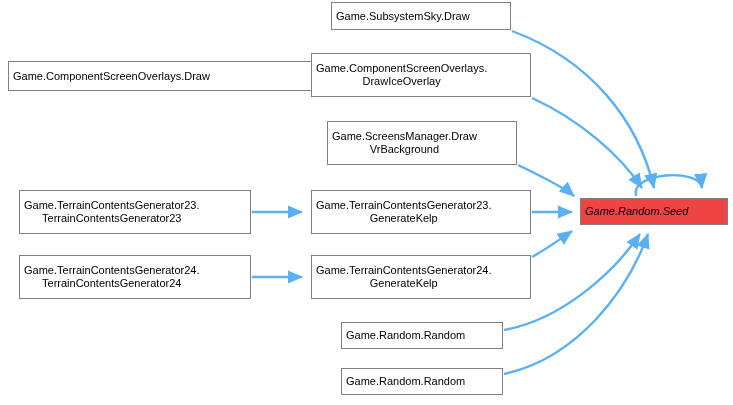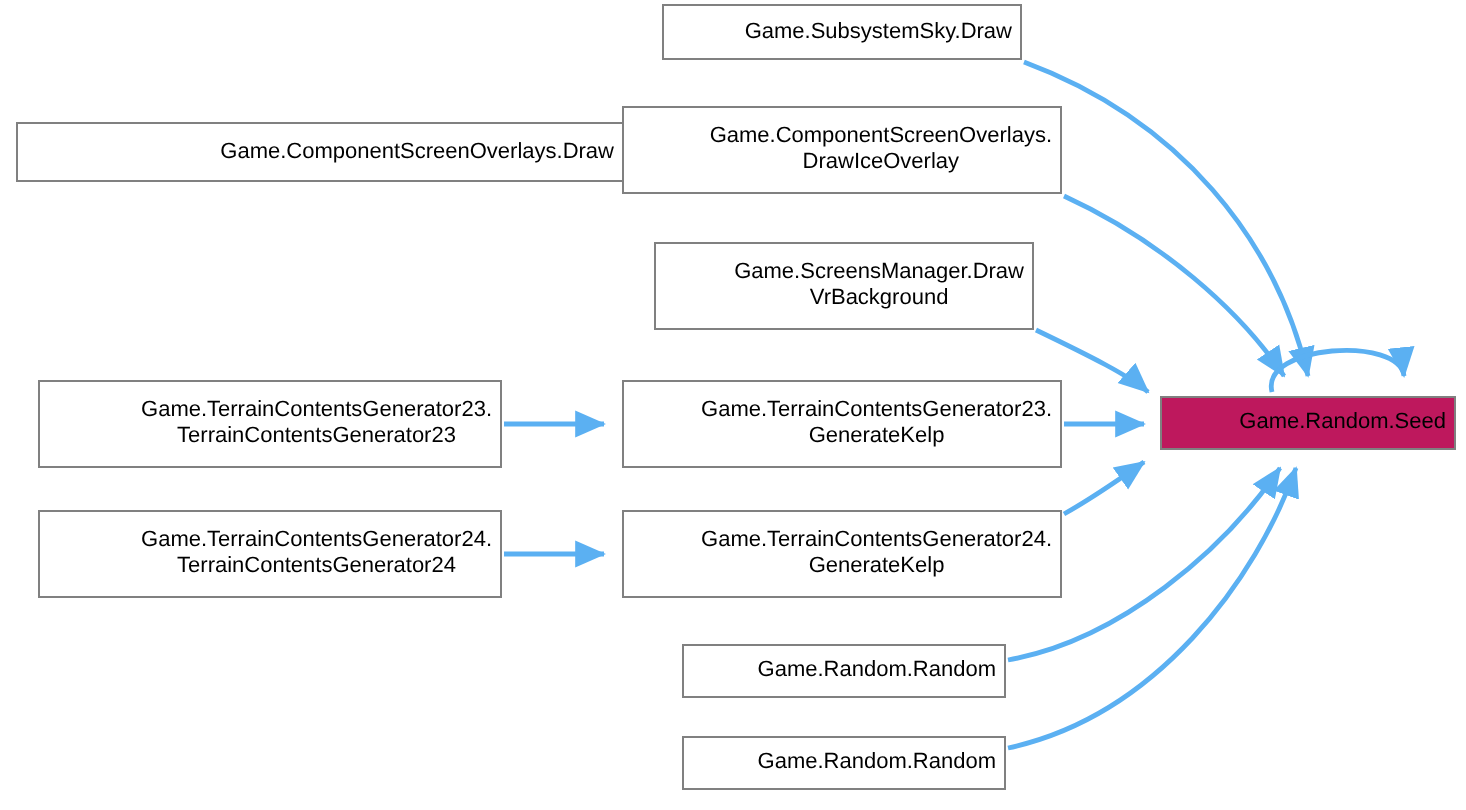--- a/index.html
+++ b/index.html
@@ -21,34 +21,35 @@
     top: 0;
     width: 733px;
     height: 405px;
     pointer-events: none;
   }
   .node {
     position: absolute;
     box-sizing: border-box;
     display: flex;
     align-items: center;
-    justify-content: flex-end;
+    justify-content: flex-start;
     text-align: center;
     background: #ffffff;
     border: 1px solid #808080;
     color: #000000;
     font-size: 11px;
     line-height: 13px;
     letter-spacing: 0px;
     padding: 0 4px;
     z-index: 2;
   }
   .node.target {
-    background: #be185d;
+    background: #ef4444;
     border: 1px solid #808080;
+    font-style: italic;
   }
   .node-label {
     display: block;
     white-space: pre-line;
   }
 </style>
 </head>
 <body>
 
 <div id="graph-canvas">

